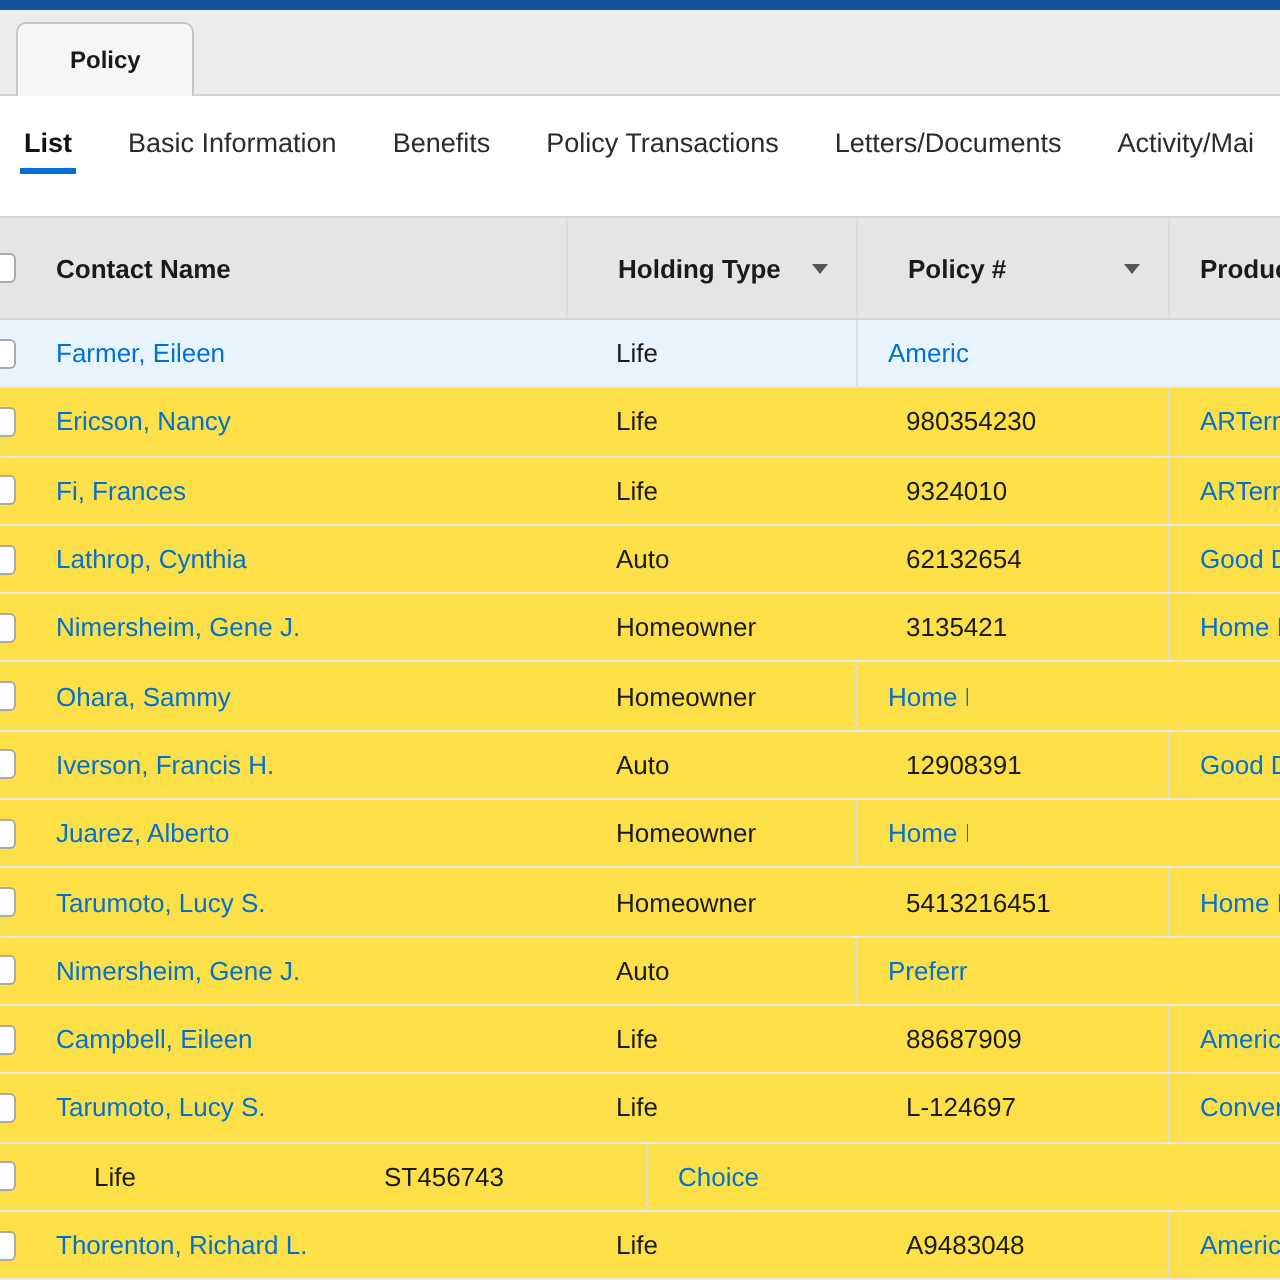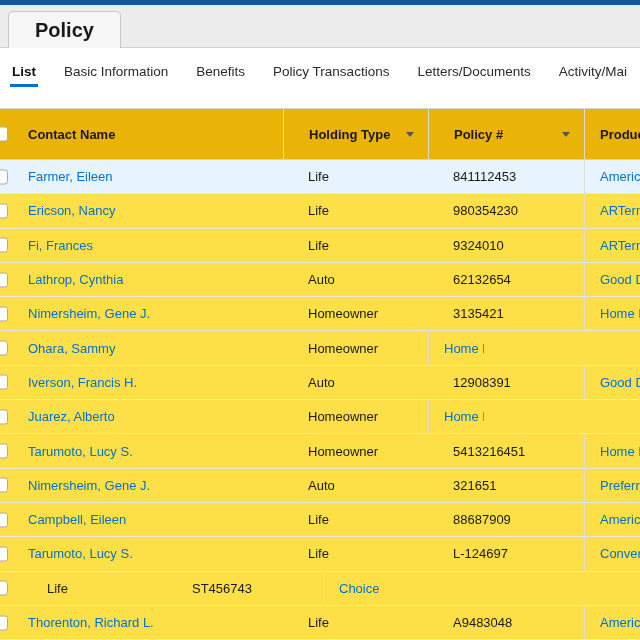--- a/index.html
+++ b/index.html
@@ -5,32 +5,32 @@
   *{box-sizing:border-box;margin:0;padding:0}
   html,body{width:640px;height:640px;overflow:hidden;background:#fff;
     font-family:"Liberation Sans",sans-serif;font-size:13px;color:#1a1a1a}
 
   .topbar{height:5px;background:var(--topbar,#15549a)}
 
   .tabstrip{height:43px;background:#ececec;border-bottom:1px solid #d2d2d2;
     display:flex;align-items:flex-end}
   .tab{margin-left:8px;height:37px;padding:0 26px;display:flex;align-items:center;
     background:#f6f6f6;border:1px solid #c6c6c6;border-bottom:none;
-    border-radius:5px 5px 0 0;font-size:20px;font-weight:600;color:#1a1a1a;
+    border-radius:5px 5px 0 0;font-size:12px;font-weight:600;color:#1a1a1a;
     position:relative;top:1px;z-index:2;cursor:pointer}
 
   .subnav{height:47px;display:flex;align-items:center;gap:28px;padding:0 12px;background:#fff}
   .subnav-item{position:relative;color:#2b2b2b;font-size:13.5px;cursor:pointer;white-space:nowrap}
   .subnav-item.active .subnav-label{font-weight:bold;color:#111}
   .subnav-item.active::after{content:"";position:absolute;left:-2px;right:-2px;bottom:-8px;
     height:3px;background:var(--underline,#0070d2)}
 
   .gap{height:13px;background:#fff}
 
-  .thead{display:flex;height:52px;background:#eab308;
+  .thead{display:flex;height:52px;background:#e5e5e5;
     border-top:1px solid #d4d4d4;border-bottom:1px solid #d4d4d4;font-weight:bold}
   .trow{display:flex;height:34.3px;border-bottom:1px solid #e7e7e7;background:#fde047}
   .trow.selected{background:var(--selected,#e8f4fd)}
 
   .cell{height:100%;display:flex;align-items:center;overflow:hidden;white-space:nowrap;flex:none}
   .col-check{width:22px;position:relative}
   .col-contact{width:261px;padding-left:6px}
   .col-holding{width:145px;padding-left:25px;position:relative}
   .col-policy{width:156px;padding-left:25px;position:relative}
   .col-product{width:56px;padding-left:15px;border-left:1px solid #dcdcdc}
@@ -97,23 +97,20 @@
       <div class="trow selected">
     <div class="cell col-check">
       <span class="checkbox"></span>
     </div>
     <div class="cell col-contact">
       <a class="link">Farmer, Eileen</a>
     </div>
     <div class="cell col-holding">
       <span>Life</span>
     </div>
-    <div class="cell col-policy">
-      <span>841112453</span>
-    </div>
     <div class="cell col-product">
       <a class="link">America</a>
     </div>
   </div>
       <div class="trow">
     <div class="cell col-check">
       <span class="checkbox"></span>
     </div>
     <div class="cell col-contact">
       <a class="link">Ericson, Nancy</a>
@@ -244,23 +241,20 @@
       <div class="trow">
     <div class="cell col-check">
       <span class="checkbox"></span>
     </div>
     <div class="cell col-contact">
       <a class="link">Nimersheim, Gene J.</a>
     </div>
     <div class="cell col-holding">
       <span>Auto</span>
     </div>
-    <div class="cell col-policy">
-      <span>321651</span>
-    </div>
     <div class="cell col-product">
       <a class="link">Preferr</a>
     </div>
   </div>
       <div class="trow">
     <div class="cell col-check">
       <span class="checkbox"></span>
     </div>
     <div class="cell col-contact">
       <a class="link">Campbell, Eileen</a>

